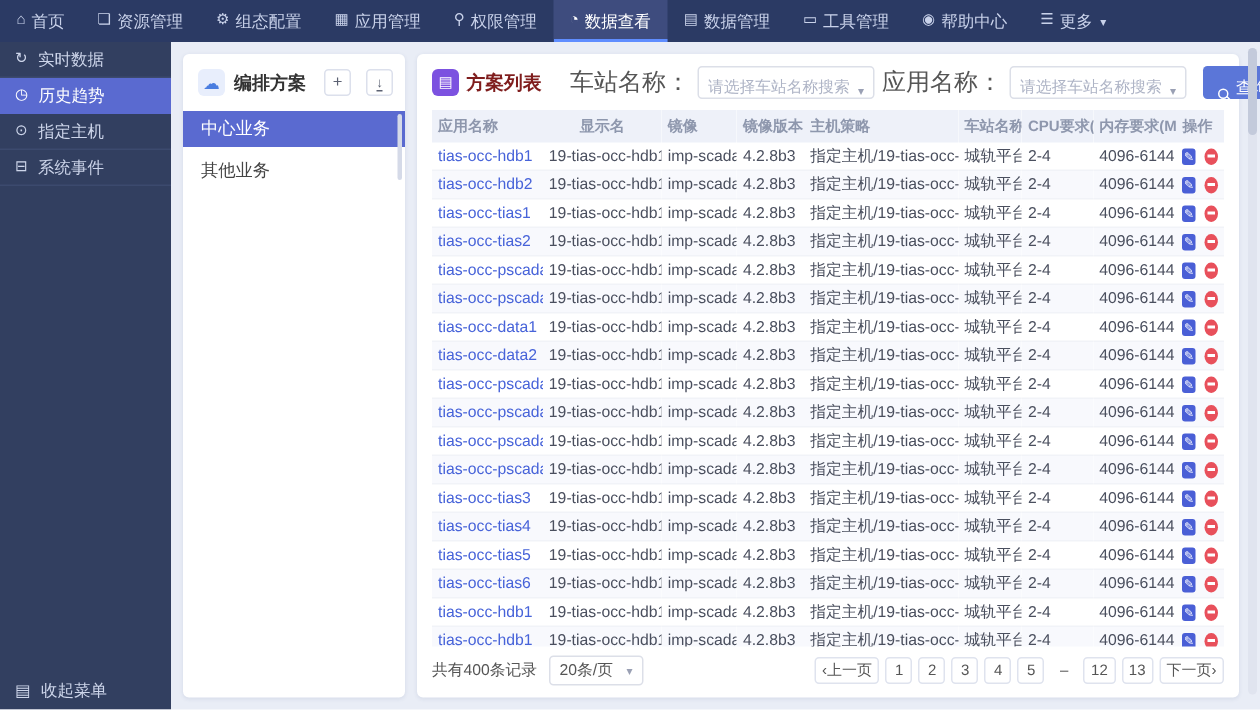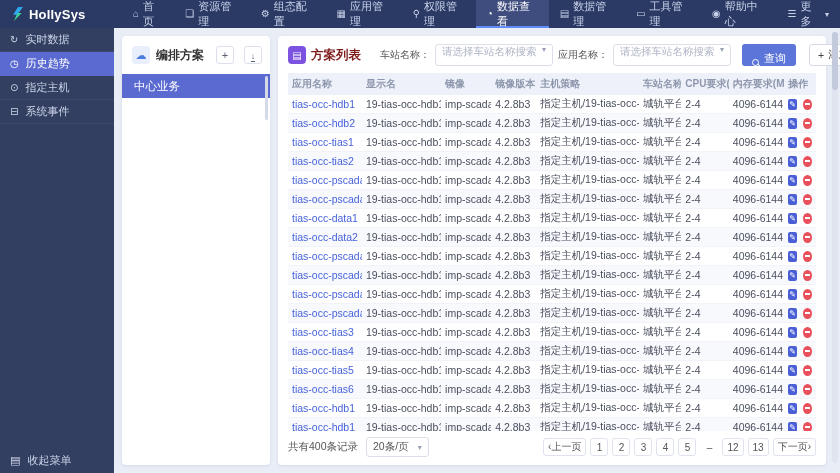--- a/index.html
+++ b/index.html
@@ -55,40 +55,40 @@
   .plan-item { height:24px; line-height:24px; padding:0 12px; font-size:11.5px; color:#444; cursor:pointer; margin-bottom:4px; }
   .plan-item.active { background:#5a6ad0; color:#fff; }
   .plan-scroll-thumb { position:absolute; right:2px; top:40px; width:3px; height:44px; background:#d5dae8; border-radius:2px; }
 
   
   .main-card { flex:1; display:flex; flex-direction:column; min-width:0; }
   .main-header { display:flex; align-items:center; gap:5px; padding:8px 10px 7px; flex-wrap:nowrap; }
   .list-icon { width:18px; height:18px; border-radius:4px; background:#7c52e0; color:#fff; font-size:10px;
                display:flex; align-items:center; justify-content:center; flex:none; }
   .main-title { font-size:12.5px; font-weight:bold; color:#7f1d1d; margin-right:14px; white-space:nowrap; }
-  .f-label { font-size:10px; color:#555; white-space:nowrap; }
+  .f-label { font-size:16px; color:#555; white-space:nowrap; }
   .select { height:22px; border:1px solid #dcdfe8; border-radius:3px; background:#fff; display:flex;
-            align-items:flex-start; justify-content:space-between; padding:0 6px; width:118px; cursor:pointer; flex:none; }
+            align-items:flex-end; justify-content:space-between; padding:0 6px; width:118px; cursor:pointer; flex:none; }
   .sel-text { font-size:10.5px; color:#aeb4c6; white-space:nowrap; overflow:hidden; }
   .sel-caret { font-size:8px; color:#9aa0b4; margin-left:4px; }
   .btn-search { height:22px; background:#5b76d8; color:#fff; border:none; border-radius:3px; padding:0 10px;
                 display:flex; align-items:flex-end; gap:5px; font-size:11px; cursor:pointer; margin-left:6px; flex:none; }
   .mag { width:7px; height:7px; border:1.4px solid #fff; border-radius:50%; position:relative; }
   .mag::after { content:""; position:absolute; width:4px; height:1.4px; background:#fff;
                 transform:rotate(45deg); right:-3px; bottom:-1px; }
   .btn-add { height:22px; border:1px solid #d6dae6; background:#fff; color:#444; border-radius:3px;
              padding:0 8px; font-size:10.5px; display:flex; align-items:center; gap:4px; cursor:pointer;
              margin-left:8px; white-space:nowrap; flex:none; }
 
   
   .table-wrap { flex:1; overflow:hidden; padding:0 10px; }
   table { width:100%; border-collapse:collapse; table-layout:fixed; }
   th { background:#eef1f9; color:#8e97ad; font-weight:bold; font-size:10px; text-align:left;
        padding:4px 4px; white-space:nowrap; overflow:hidden; }
-  th:nth-child(1){width:14%;} th:nth-child(2){width:15%;} th:nth-child(3){width:9.5%;}
+  th:nth-child(1){width:14%;} th:nth-child(2){width:15%;text-align:center;} th:nth-child(3){width:9.5%;}
   th:nth-child(4){width:8.5%;} th:nth-child(5){width:19.5%;} th:nth-child(6){width:8%;}
   th:nth-child(7){width:9%;} th:nth-child(8){width:10.5%;} th:nth-child(9){width:6%;}
   td { font-size:10.5px; color:#4a4f5e; padding:2px 4px; border-bottom:1px solid #f1f3f8;
        white-space:nowrap; overflow:hidden; height:17px; }
   tbody tr:nth-child(even) td { background:#f8f9fd; }
   .link { color:#4763d9; cursor:pointer; }
   .ops { display:flex; align-items:center; gap:6px; }
   .edit-ic { width:11px; height:11px; background:#4a5fd6; border-radius:2px; color:#fff; font-size:8px;
              line-height:11px; text-align:center; display:inline-block; cursor:pointer; }
   .del-ic { width:11px; height:11px; background:#e8505b; border-radius:50%; display:inline-flex;
@@ -109,24 +109,20 @@
   .page-scrollbar { position:absolute; right:2px; top:32px; bottom:10px; width:6px;
                     background:#e0e4ef; border-radius:3px; }
   .page-scroll-thumb { width:6px; height:58px; background:#c3cadb; border-radius:3px; }
 </style>
 </head>
 <body>
 
 <div class="app">
 
   <header class="topnav">
-    <div class="brand">
-      <span class="logo-bolt"></span>
-      <span class="brand-text">HollySys</span>
-    </div>
     <nav class="nav-items">
       <div class="nav-item">
           <span class="nav-icon">⌂</span>
           <span>首页</span>
 
         </div>
         <div class="nav-item">
           <span class="nav-icon">❏</span>
           <span>资源管理</span>
 
@@ -201,20 +197,21 @@
 
     <section class="card plan-card">
       <div class="plan-header">
         <span class="plan-icon">☁</span>
         <span class="plan-title">编排方案</span>
         <button class="icon-btn">+</button>
         <button class="icon-btn import"><span>↓</span></button>
       </div>
       <div class="plan-list">
         <div class="plan-item active">中心业务</div>
+          <div class="plan-item">其他业务</div>
       </div>
       <span class="plan-scroll-thumb"></span>
     </section>
 
     <section class="card main-card">
       <div class="main-header">
         <span class="list-icon">▤</span>
         <span class="main-title">方案列表</span>
         <span class="f-label">车站名称：</span>
         <div class="select">

